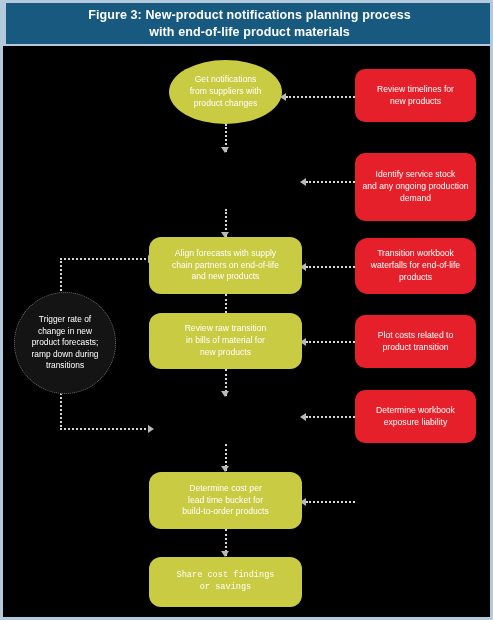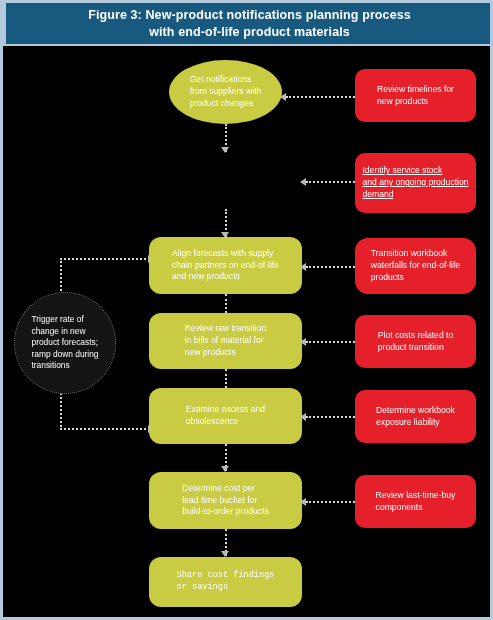--- a/index.html
+++ b/index.html
@@ -52,21 +52,21 @@
     height: 571px;
     background: #000000;
   }
 
   
   .node {
     position: absolute;
     display: flex;
     align-items: center;
     justify-content: center;
-    text-align: left;
+    text-align: center;
     color: #ffffff;
     font-size: 8.6px;
     line-height: 1.38;
     padding: 3px 6px;
     z-index: 5;
   }
 
   .node.yellow { background: #c9cb42; border-radius: 12px; }
   .node.red    { background: #e5202a; border-radius: 10px; }
 
@@ -188,42 +188,38 @@
 chain partners on end-of-life
 and new products</span>
     </div>
 
     <div class="node yellow" style="left:146px; top:267px; width:153px; height:56px;">
       <span style="white-space: pre-line;">Review raw transition
 in bills of material for
 new products</span>
     </div>
 
-    <div class="node yellow" style="left:146px; top:342px; width:153px; height:56px;">
-      <span style="white-space: pre-line;">Examine excess and
-obsolescence</span>
-    </div>
 
     <div class="node yellow" style="left:146px; top:426px; width:153px; height:57px;">
       <span style="white-space: pre-line;">Determine cost per
 lead time bucket for
 build-to-order products</span>
     </div>
 
     <div class="node yellow" style="left:146px; top:511px; width:153px; height:50px;">
       <span style="white-space: pre-line; font-family: Liberation Mono, monospace;">Share cost findings
 or savings</span>
     </div>
 
     <div class="node red" style="left:352px; top:23px; width:121px; height:53px;">
       <span style="white-space: pre-line;">Review timelines for
 new products</span>
     </div>
 
-    <div class="node red" style="left:352px; top:107px; width:121px; height:60px;text-decoration:underline;">
+    <div class="node red" style="left:352px; top:107px; width:121px; height:68px;">
       <span style="white-space: pre-line;">Identify service stock
 and any ongoing production
 demand</span>
     </div>
 
     <div class="node red" style="left:352px; top:192px; width:121px; height:56px;border-radius:13px;">
       <span style="white-space: pre-line;">Transition workbook
 waterfalls for end-of-life
 products</span>
     </div>
@@ -231,24 +227,20 @@
     <div class="node red" style="left:352px; top:269px; width:121px; height:53px;">
       <span style="white-space: pre-line;">Plot costs related to
 product transition</span>
     </div>
 
     <div class="node red" style="left:352px; top:344px; width:121px; height:53px;">
       <span style="white-space: pre-line;">Determine workbook
 exposure liability</span>
     </div>
 
-    <div class="node red" style="left:352px; top:429px; width:121px; height:53px;">
-      <span style="white-space: pre-line;">Review last-time-buy
-components</span>
-    </div>
 
     <div class="node circle-dark" style="left:11px; top:246px; width:102px; height:102px;">
       <span style="white-space: pre-line;">Trigger rate of
 change in new
 product forecasts;
 ramp down during
 transitions</span>
     </div>
 
   </div>

